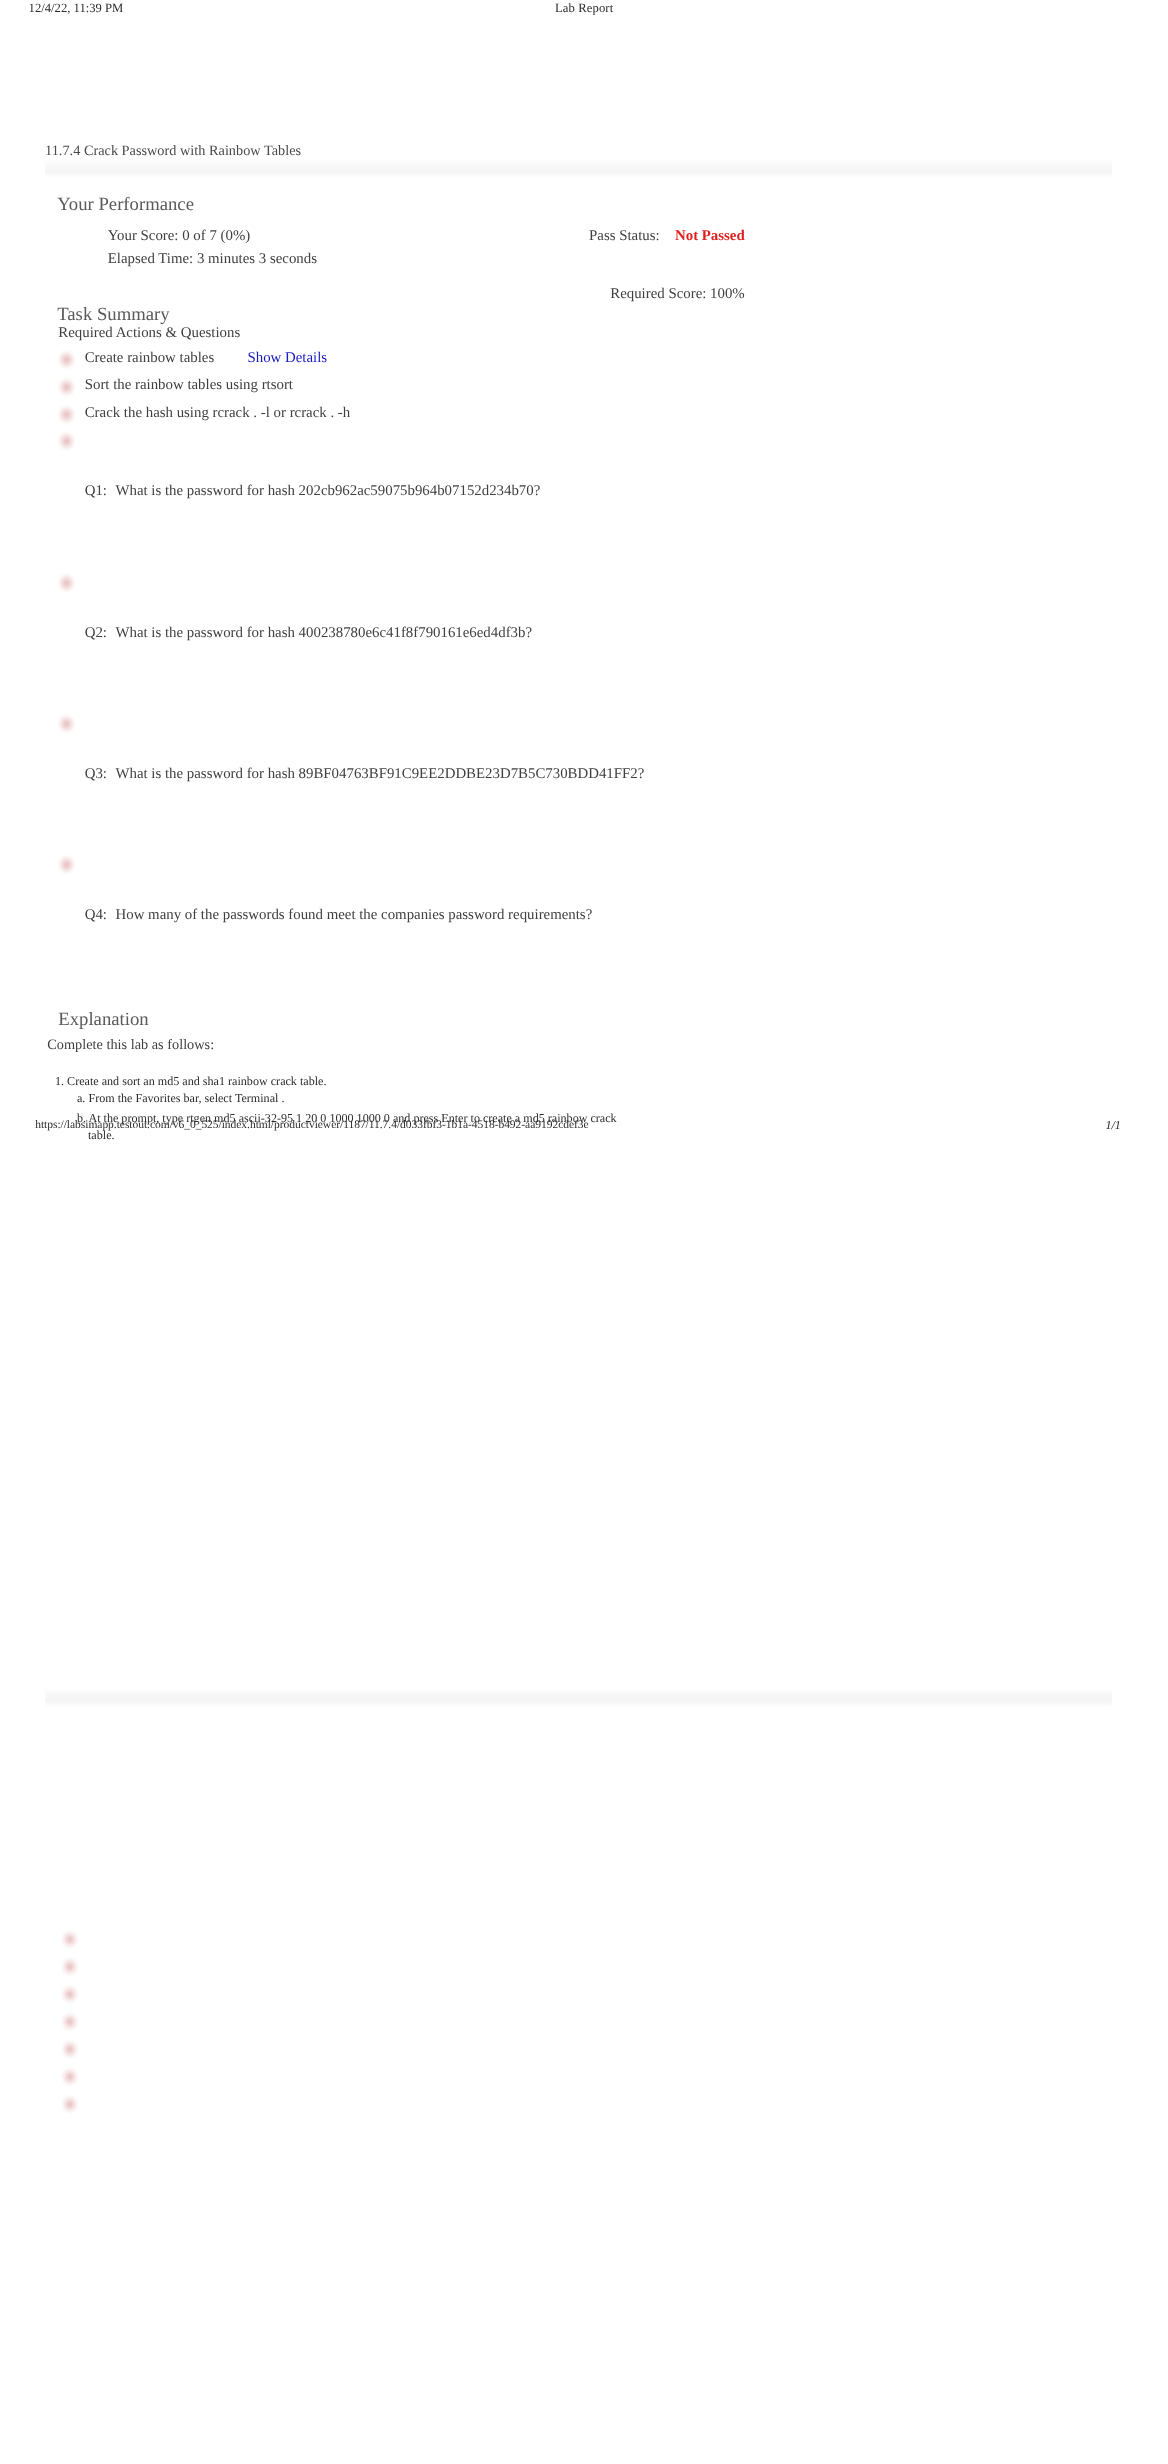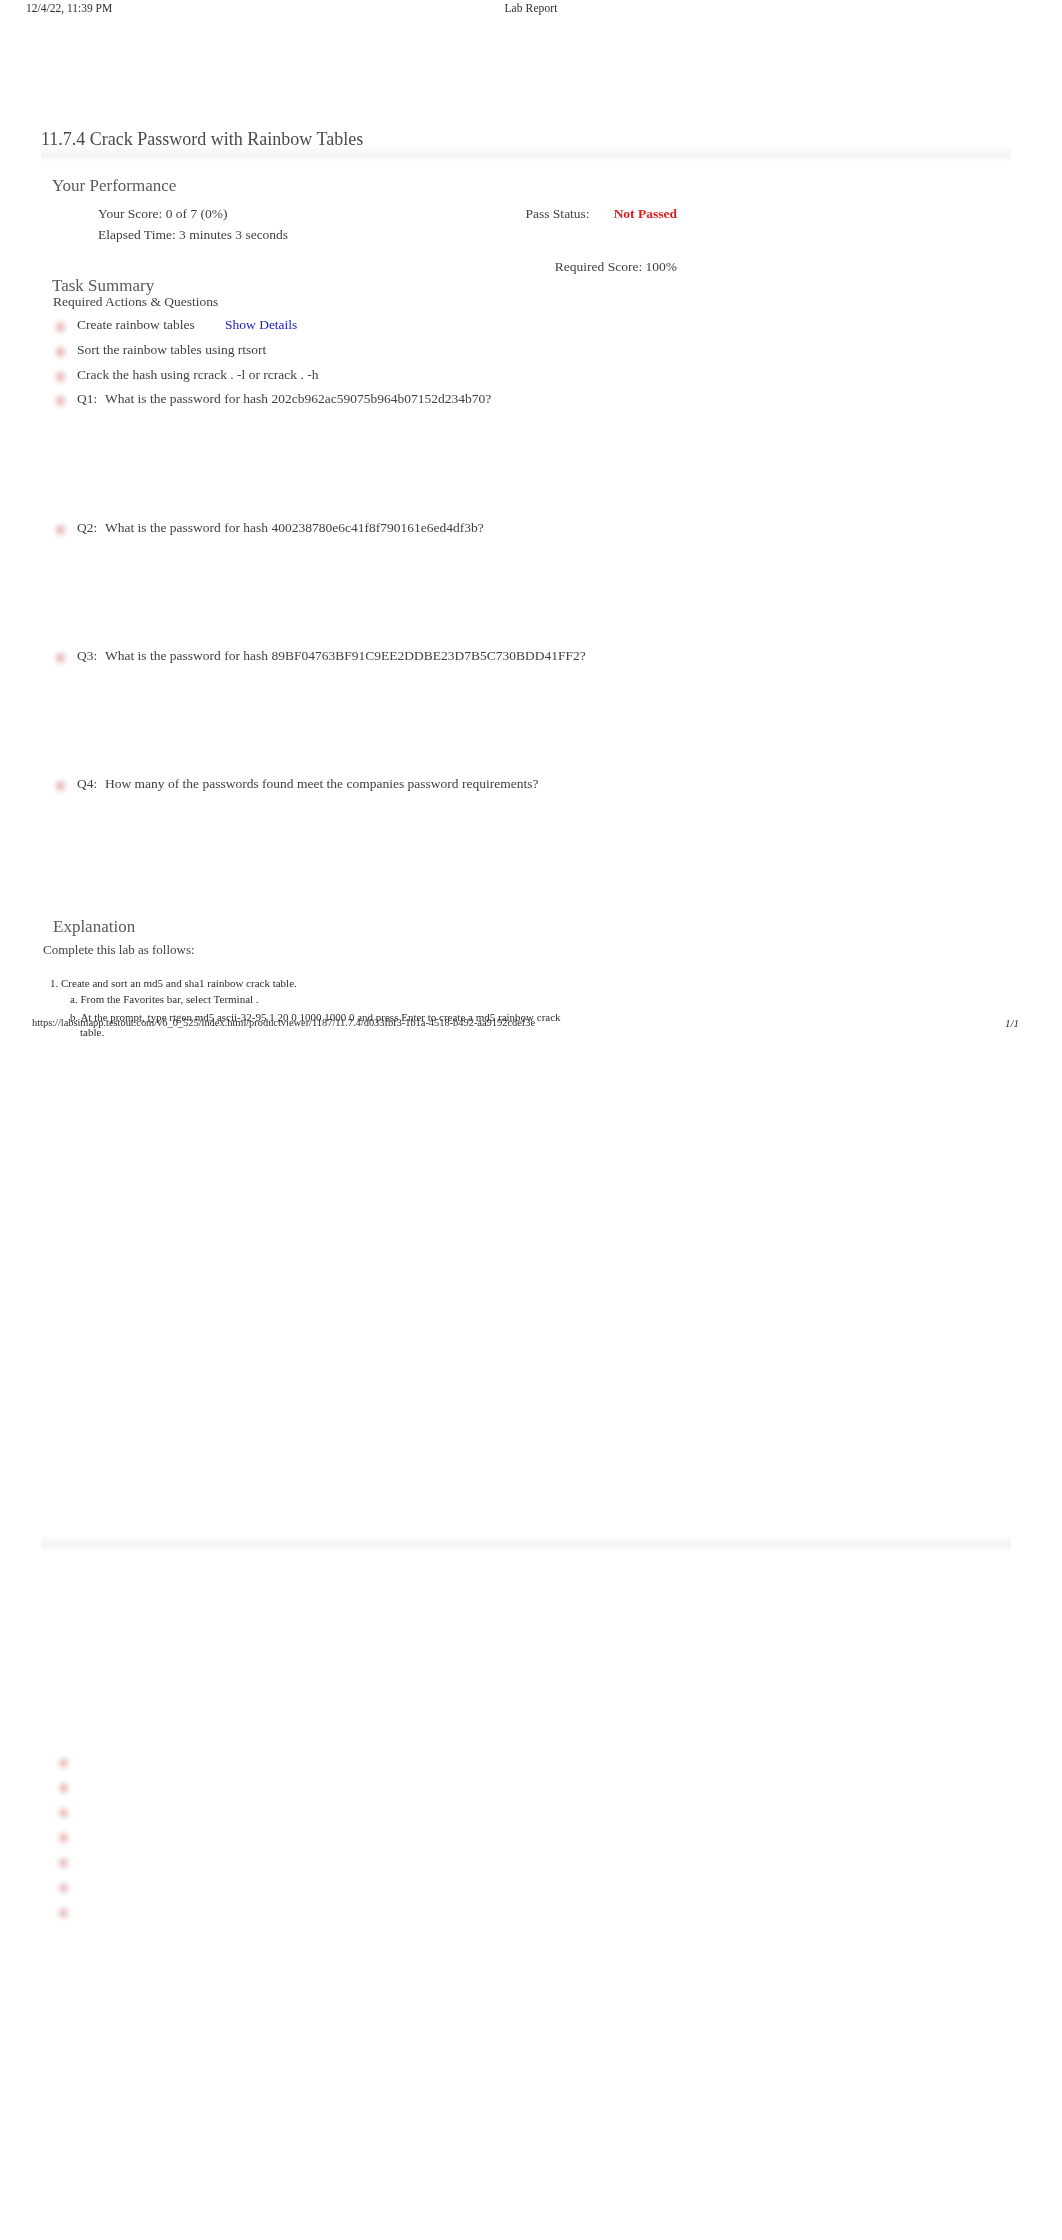--- a/index.html
+++ b/index.html
@@ -48,21 +48,21 @@
     width: 1062px;
     text-align: center;
     letter-spacing: 0.1px;
   }
 
   
   .report-title {
     position: absolute;
     left: 41px;
     top: 129px;
-    font-size: 18px;
+    font-size: 13px;
     color: #4a4a4a;
     white-space: nowrap;
   }
 
   .divider-bar {
     position: absolute;
     left: 41px;
     width: 970px;
     height: 17px;
     background: linear-gradient(to bottom, #ffffff 0%, #f7f7f7 35%, #f4f4f4 65%, #ffffff 100%);
@@ -99,21 +99,21 @@
     color: #3f3f3f;
     white-space: nowrap;
     text-align: right;
   }
   #pass-status-row  { right: 385px; top: 206px; }
   #required-score-row { right: 385px; top: 227px; margin-top: 32px; }
 
   .status-value-fail {
     color: #e02020;
     font-weight: 600;
-    margin-left: 24px;
+    margin-left: 14px;
   }
 
   .subhead {
     position: absolute;
     left: 53px;
     top: 294px;
     font-size: 13.5px;
     color: #3f3f3f;
     white-space: nowrap;
   }
@@ -148,20 +148,21 @@
     left: 172px;
     top: 0;
     font-size: 13.5px;
     color: #1a1ac4;
     white-space: nowrap;
     cursor: pointer;
   }
   .q-prefix {
     display: inline-block;
     min-width: 28px;
+    margin-top: 47px;
   }
 
   #task-0 { top: 317px; }
   #task-1 { top: 342px; }
   #task-2 { top: 367px; }
   #task-3 { top: 391px; }
   #task-4 { top: 520px; }
   #task-5 { top: 648px; }
   #task-6 { top: 776px; }
 

